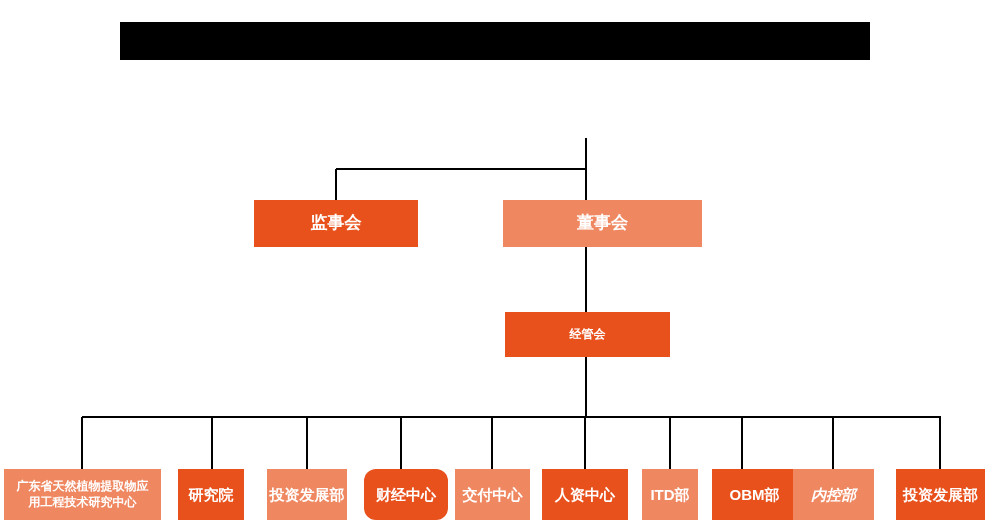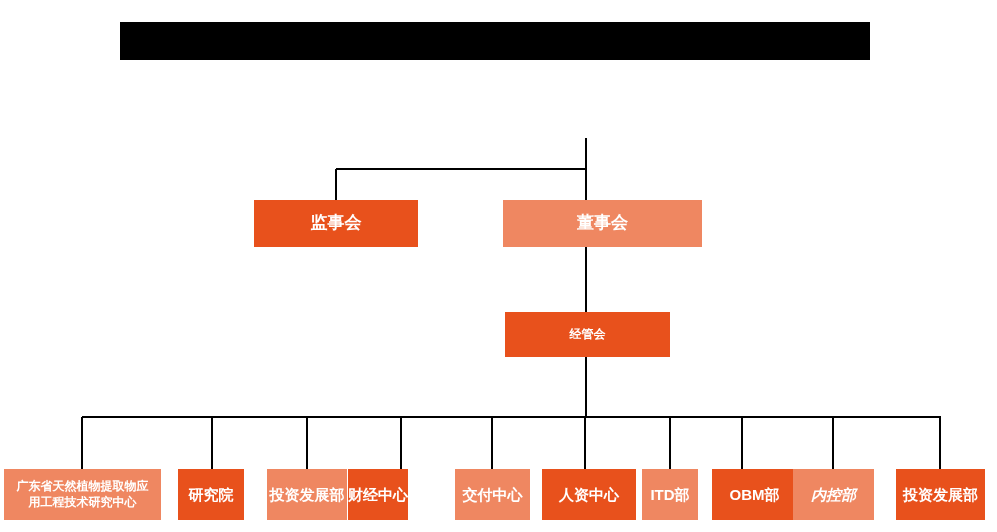--- a/index.html
+++ b/index.html
@@ -49,23 +49,23 @@
   
   .n-supervisors  { left: 254px; top: 200px; width: 164px; height: 47px; font-size: 17px; }
   .n-directors    { left: 503px; top: 200px; width: 199px; height: 47px; font-size: 17px; justify-content: center; }
   
   .n-management   { left: 505px; top: 312px; width: 165px; height: 45px; font-size: 12px; }
   
   .lvl4 { top: 469px; height: 51px; font-size: 15px; }
   .n-b0 { left: 4px;   width: 157px; font-size: 12px; padding: 2px 7px; }
   .n-b1 { left: 178px; width: 66px;  }
   .n-b2 { left: 267px; width: 80px;  }
-  .n-b3 { left: 348px; width: 60px;  }
+  .n-b3 { left: 364px; width: 84px; border-radius: 12px;  }
   .n-b4 { left: 455px; width: 75px;  }
-  .n-b5 { left: 542px; width: 94px;  }
+  .n-b5 { left: 542px; width: 86px;  }
   .n-b6 { left: 642px; width: 56px;  }
   .n-b7 { left: 712px; width: 85px;  }
   .n-b8 { left: 793px; width: 81px; font-style: italic;  }
   .n-b9 { left: 896px; width: 89px;  }
 </style>
 </head>
 <body>
 
 <div class="stage">
 

